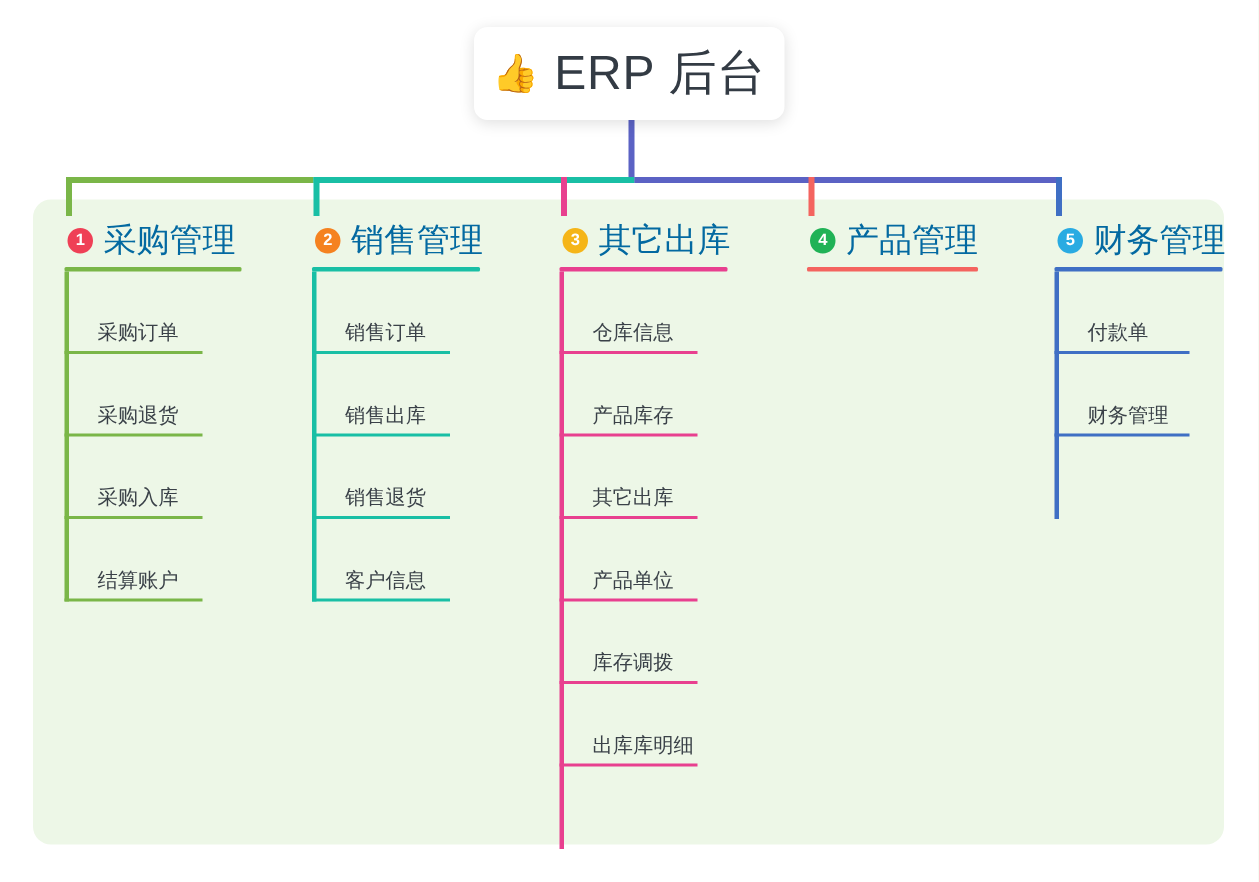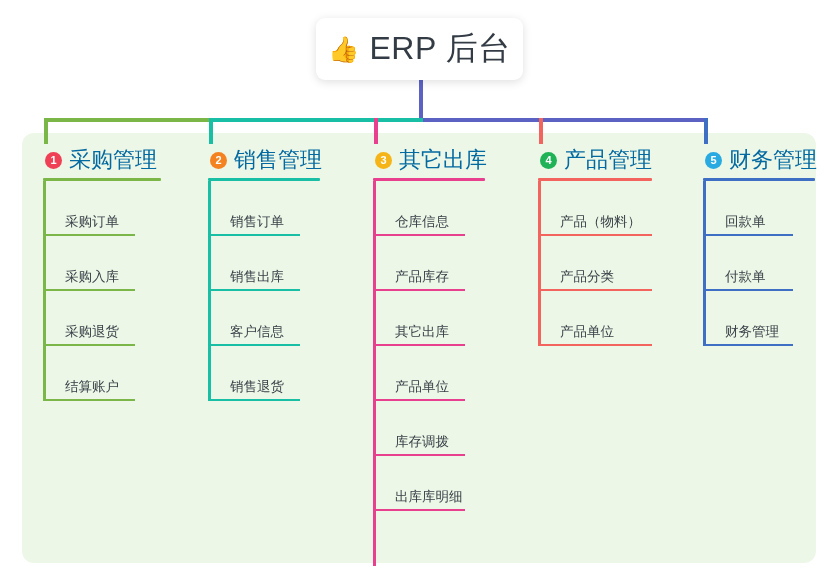--- a/index.html
+++ b/index.html
@@ -107,25 +107,25 @@
           <span class="col-title">采购管理</span>
         </div>
         <div class="head-rule" style="width: 118px; background: rgb(122, 182, 72);"></div>
         <div class="items">
           <div class="spine" style="height: 220px; background: rgb(122, 182, 72);"></div>
           <div class="item">
             <span class="item-label">采购订单</span>
             <div class="item-rule" style="width: 92px; background: rgb(122, 182, 72);"></div>
           </div>
           <div class="item">
+            <span class="item-label">采购退货</span>
+            <div class="item-rule" style="width: 92px; background: rgb(122, 182, 72);"></div>
+          </div>
+          <div class="item">
             <span class="item-label">采购入库</span>
-            <div class="item-rule" style="width: 92px; background: rgb(122, 182, 72);"></div>
-          </div>
-          <div class="item">
-            <span class="item-label">采购退货</span>
             <div class="item-rule" style="width: 92px; background: rgb(122, 182, 72);"></div>
           </div>
           <div class="item">
             <span class="item-label">结算账户</span>
             <div class="item-rule" style="width: 92px; background: rgb(122, 182, 72);"></div>
           </div>
         </div>
       </div>
       <div class="col" style="left: 208px; top: 148px;">
         <div class="col-head">
@@ -137,25 +137,25 @@
           <div class="spine" style="height: 220px; background: rgb(25, 191, 165);"></div>
           <div class="item">
             <span class="item-label">销售订单</span>
             <div class="item-rule" style="width: 92px; background: rgb(25, 191, 165);"></div>
           </div>
           <div class="item">
             <span class="item-label">销售出库</span>
             <div class="item-rule" style="width: 92px; background: rgb(25, 191, 165);"></div>
           </div>
           <div class="item">
+            <span class="item-label">销售退货</span>
+            <div class="item-rule" style="width: 92px; background: rgb(25, 191, 165);"></div>
+          </div>
+          <div class="item">
             <span class="item-label">客户信息</span>
-            <div class="item-rule" style="width: 92px; background: rgb(25, 191, 165);"></div>
-          </div>
-          <div class="item">
-            <span class="item-label">销售退货</span>
             <div class="item-rule" style="width: 92px; background: rgb(25, 191, 165);"></div>
           </div>
         </div>
       </div>
       <div class="col" style="left: 373px; top: 148px;">
         <div class="col-head">
           <span class="badge" style="background: rgb(245, 181, 24);">3</span>
           <span class="col-title">其它出库</span>
         </div>
         <div class="head-rule" style="width: 112px; background: rgb(232, 64, 143);"></div>
@@ -186,49 +186,30 @@
             <div class="item-rule" style="width: 92px; background: rgb(232, 64, 143);"></div>
           </div>
         </div>
       </div>
       <div class="col" style="left: 538px; top: 148px;">
         <div class="col-head">
           <span class="badge" style="background: rgb(32, 178, 86);">4</span>
           <span class="col-title">产品管理</span>
         </div>
         <div class="head-rule" style="width: 114px; background: rgb(244, 100, 95);"></div>
-        <div class="items">
-          <div class="spine" style="height: 165px; background: rgb(244, 100, 95);"></div>
-          <div class="item">
-            <span class="item-label">产品（物料）</span>
-            <div class="item-rule" style="width: 114px; background: rgb(244, 100, 95);"></div>
-          </div>
-          <div class="item">
-            <span class="item-label">产品分类</span>
-            <div class="item-rule" style="width: 114px; background: rgb(244, 100, 95);"></div>
-          </div>
-          <div class="item">
-            <span class="item-label">产品单位</span>
-            <div class="item-rule" style="width: 114px; background: rgb(244, 100, 95);"></div>
-          </div>
-        </div>
       </div>
       <div class="col" style="left: 703px; top: 148px;">
         <div class="col-head">
           <span class="badge" style="background: rgb(41, 171, 226);">5</span>
           <span class="col-title">财务管理</span>
         </div>
         <div class="head-rule" style="width: 112px; background: rgb(63, 111, 196);"></div>
         <div class="items">
           <div class="spine" style="height: 165px; background: rgb(63, 111, 196);"></div>
           <div class="item">
-            <span class="item-label">回款单</span>
-            <div class="item-rule" style="width: 90px; background: rgb(63, 111, 196);"></div>
-          </div>
-          <div class="item">
             <span class="item-label">付款单</span>
             <div class="item-rule" style="width: 90px; background: rgb(63, 111, 196);"></div>
           </div>
           <div class="item">
             <span class="item-label">财务管理</span>
             <div class="item-rule" style="width: 90px; background: rgb(63, 111, 196);"></div>
           </div>
         </div>
       </div>
     </div>

